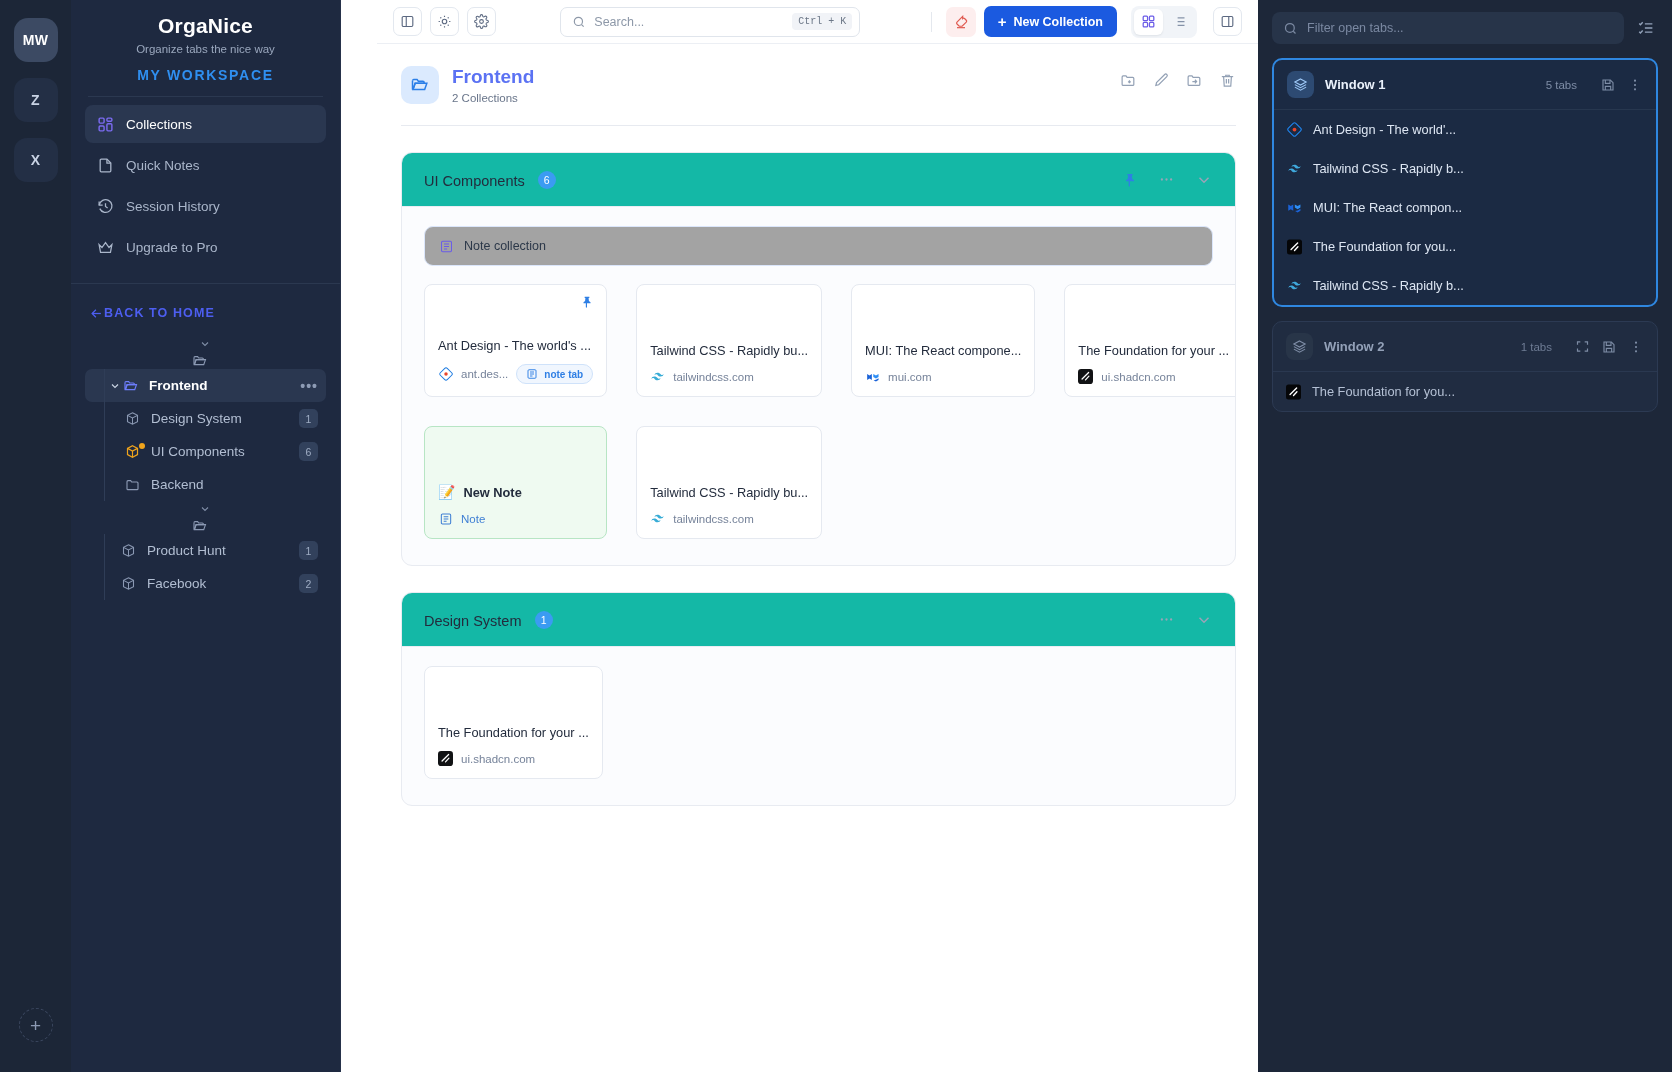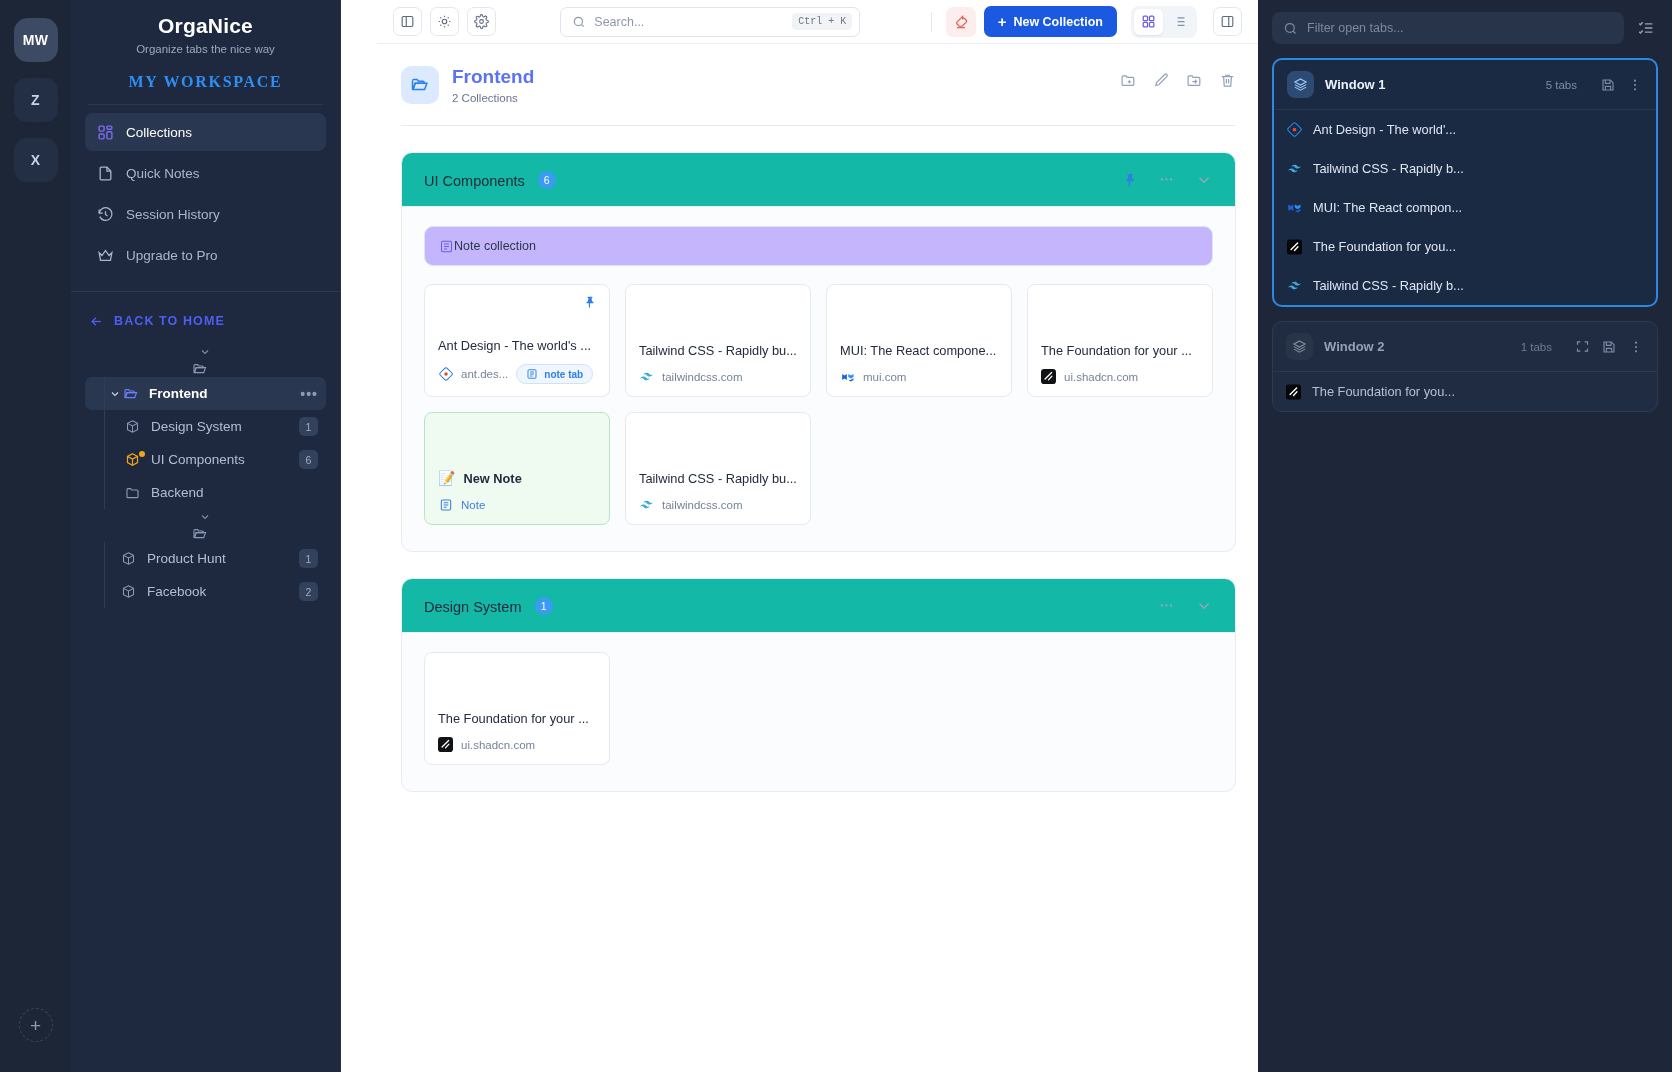--- a/index.html
+++ b/index.html
@@ -36,38 +36,38 @@
   
   .sidebar {
     width: 270px; flex: 0 0 270px; background: #1e2940;
     display: flex; flex-direction: column; padding: 0 0 10px 0;
     border-right: 1px solid #26324a;
   }
   .brand { padding: 14px 14px 0; text-align: center; }
   .brand-title { color: #fff; font-size: 21px; font-weight: bold; letter-spacing: .2px; }
   .brand-sub { color: #9aa7bd; font-size: 11.5px; margin-top: 5px; }
   .brand-ws {
-    color: #2f8ff0; font-size: 16px; font-weight: bold;
-    letter-spacing: 1.7px; margin-top: 18px; font-family: Liberation Serif, serif;
+    color: #2f8ff0; font-size: 14px; font-weight: bold;
+    letter-spacing: 1.7px; margin-top: 12px;
   }
   .brand-sep { height: 1px; background: #2b3850; margin: 13px 17px 8px; }
 
   .nav { padding: 0 14px; }
   .nav-item {
     display: flex; align-items: center; gap: 12px;
     height: 38px; padding: 0 12px; border-radius: 8px;
     color: #aab6ca; font-size: 13.5px; cursor: pointer; margin-bottom: 3px;
   }
   .nav-item.active { background: #2a3750; color: #ffffff; font-weight: normal; }
   .nav-ico { width: 17px; height: 17px; display: block; flex: 0 0 17px; }
 
   .tree-sep { height: 1px; background: #2b3850; margin: 14px 0 0; }
   .tree { padding: 16px 14px 0; }
   .back-home {
-    display: flex; align-items: center; gap: 10px;
+    display: flex; align-items: center; 
     color: #4d5ef0; font-size: 12.5px; font-weight: bold; letter-spacing: 1.1px;
     padding: 0 8px 0 4px; height: 26px; cursor: pointer; margin-bottom: 10px;
   }
   .tree-row {
     display: flex; align-items: center; height: 33px;
     border-radius: 7px; cursor: pointer; position: relative;
     font-size: 13.5px; color: #b2bed2; padding-right: 8px;
   }
   .tree-row.sel { background: #2a3750; color: #fff; font-weight: bold; }
   .tree-row .chev { width: 16px; flex: 0 0 16px; color: #7f8da6; display:flex; align-items:center; justify-content:center; }
@@ -156,26 +156,26 @@
     width: 18px; height: 18px; border-radius: 50%; background: #3b9bf2; color: #fff;
     font-size: 10.5px; display: inline-flex; align-items: center; justify-content: center;
     margin-left: 9px; vertical-align: 2px;
   }
   .section-head .acts { margin-left: auto; display: flex; align-items: center; gap: 20px; }
   .sec-ico { cursor: pointer; color: #98a4b7; display: flex; }
   .sec-ico.pin { color: #2f7fe4; }
   .section-body { padding: 19px 22px 26px; }
 
   .note-banner {
-    border: 1px solid #dbe6fb; background: #c4b5fd; border-radius: 9px;
-    height: 40px; display: flex; align-items: center; 
+    border: 1px solid #dbe6fb; background: #a3a3a3; border-radius: 9px;
+    height: 40px; display: flex; align-items: center; gap: 10px;
     padding: 0 14px; color: #2c3849; font-size: 12.5px; margin-bottom: 18px;
   }
 
-  .card-grid { display: grid; grid-template-columns: repeat(4, 1fr); gap: 15px; }
+  .card-grid { display: grid; grid-template-columns: repeat(4, 1fr); gap: 29px; }
   .card {
     border: 1px solid #e5e9f0; border-radius: 8px; background: #fff;
     height: 113px; padding: 12px 13px; display: flex; flex-direction: column;
     position: relative; cursor: pointer;
   }
   .card.note { background: #effaf1; border-color: #b7e5c4; }
   .card-pin { position: absolute; top: 10px; right: 12px; color: #2f7fe4; }
   .card-title {
     font-size: 12.8px; color: #232c3d; margin-top: auto; white-space: nowrap;
     overflow: hidden; text-overflow: ellipsis;

